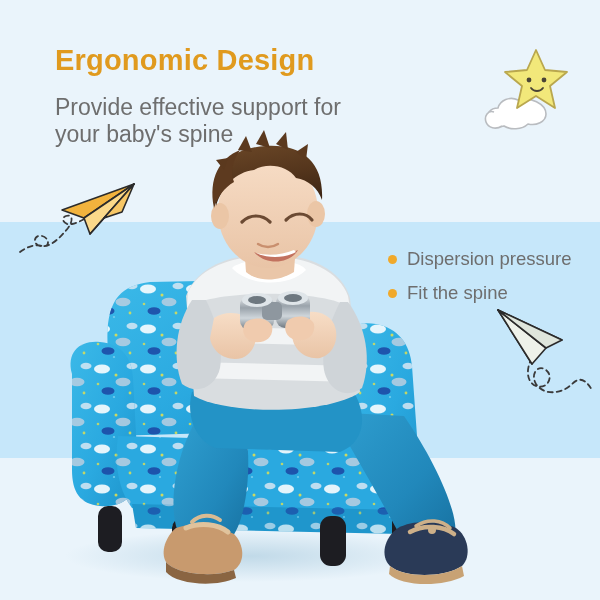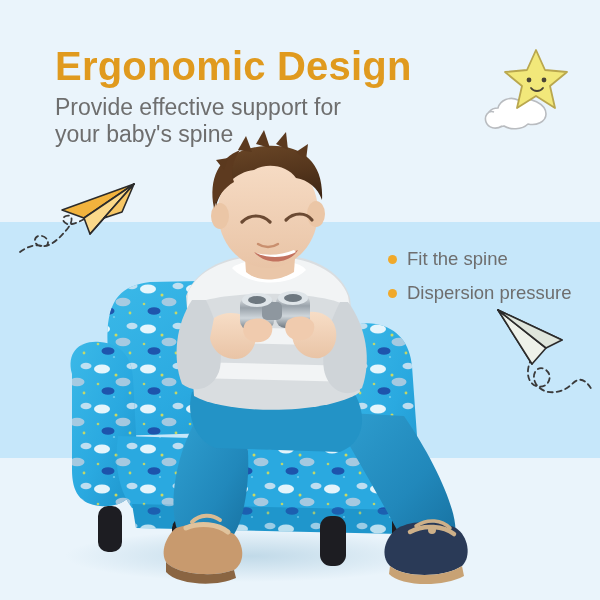--- a/index.html
+++ b/index.html
@@ -11,21 +11,21 @@
   .stage{position:relative;width:600px;height:600px;overflow:hidden;background:#eaf4fb;}
 
   
   .band-top{position:absolute;left:0;top:0;width:600px;height:222px;background:#eaf4fb;}
   .band-mid{position:absolute;left:0;top:222px;width:600px;height:236px;background:#c6e7fa;}
   .band-bot{position:absolute;left:0;top:458px;width:600px;height:142px;background:#eaf4fb;}
 
   
   .heading{
     position:absolute;left:55px;top:44px;
-    font-size:40px;font-weight:bold;letter-spacing:.2px;
+    font-size:29px;font-weight:bold;letter-spacing:.2px;
     color:#e09a1e;white-space:nowrap;
   }
   .subtitle{
     position:absolute;left:55px;top:94px;width:330px;
     font-size:23px;line-height:27px;color:#6e6e6e;
   }
   .subtitle div{white-space:nowrap;}
 
   .bullets{position:absolute;left:388px;top:248px;width:205px;}
   .bullet{display:flex;align-items:center;margin-bottom:12px;}
@@ -228,25 +228,25 @@
   <div class="heading">Ergonomic Design</div>
 
   <div class="subtitle">
     <div>Provide effective support for</div>
     <div>your baby's spine</div>
   </div>
 
   <div class="bullets">
     <div class="bullet">
       <span class="dot"></span>
-      <span class="btxt">Fit the spine</span>
+      <span class="btxt">Dispersion pressure</span>
     </div>
     <div class="bullet">
       <span class="dot"></span>
-      <span class="btxt">Dispersion pressure</span>
+      <span class="btxt">Fit the spine</span>
     </div>
   </div>
 
   <svg class="deco star-cloud" viewBox="0 0 104 96" xmlns="http://www.w3.org/2000/svg">
     <g fill="#ffffff" stroke="#b9bcc0" stroke-width="1.6" stroke-linejoin="round">
       <path d="M34 62 C26 58 16 62 14 70 C6 70 2 76 4 82 C6 88 14 90 20 88
                C26 92 38 92 44 86 C52 88 62 84 62 76 C62 66 46 58 34 62 Z"></path>
       <path d="M10 74 C4 72 0 78 2 84 C4 90 12 92 18 88"></path>
     </g>
     <path d="M52 12 L61 32 L83 34 L66 48 L71 70 L52 58 L33 70 L38 48 L21 34 L43 32 Z" fill="#f2e87a" stroke="#b9a74e" stroke-width="1.8" stroke-linejoin="round"></path>

